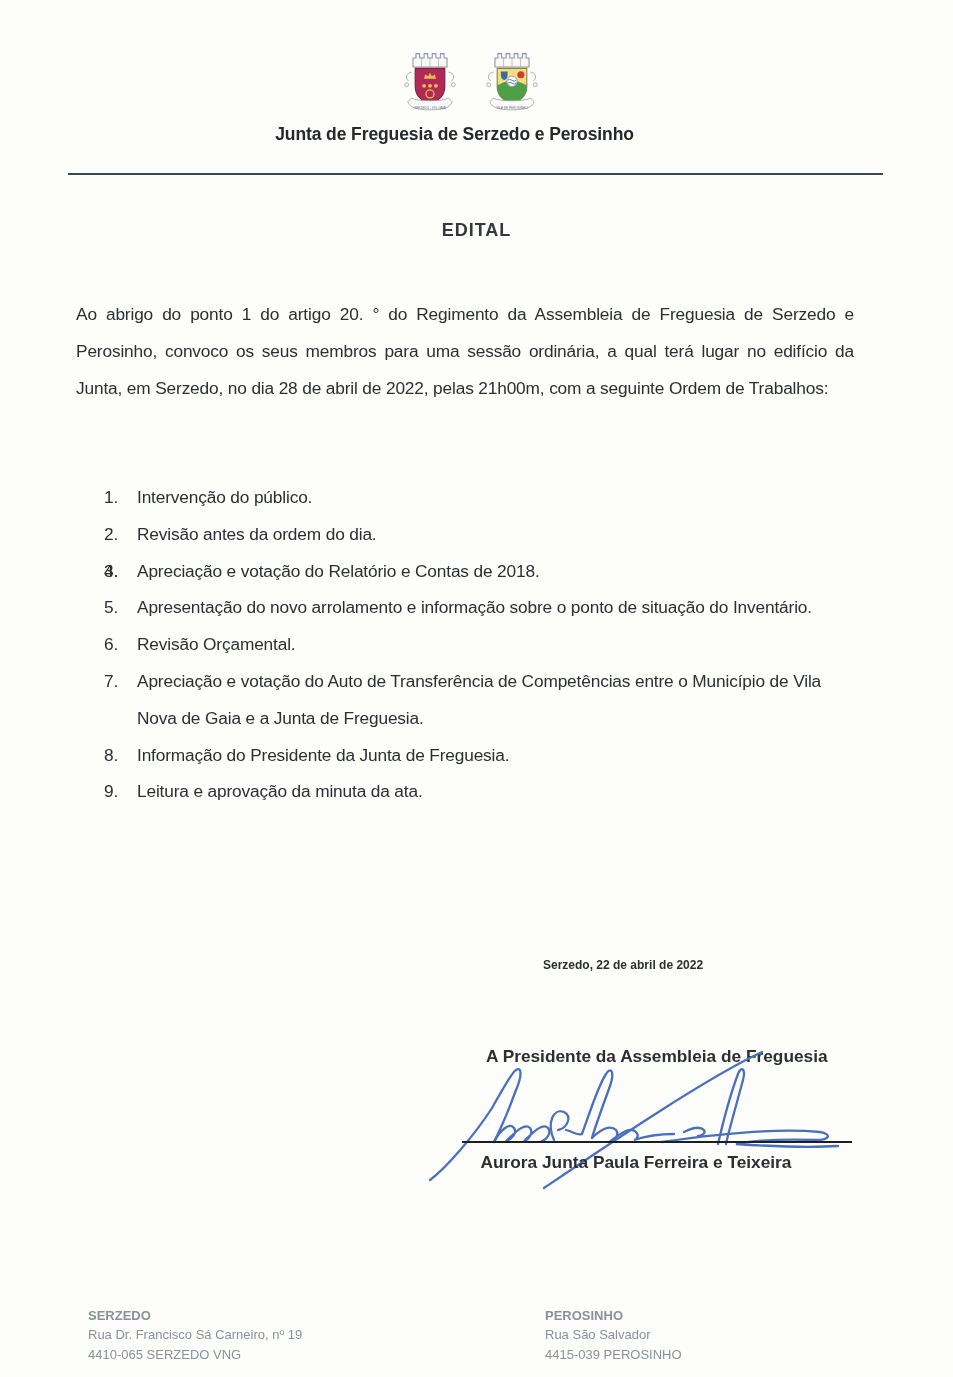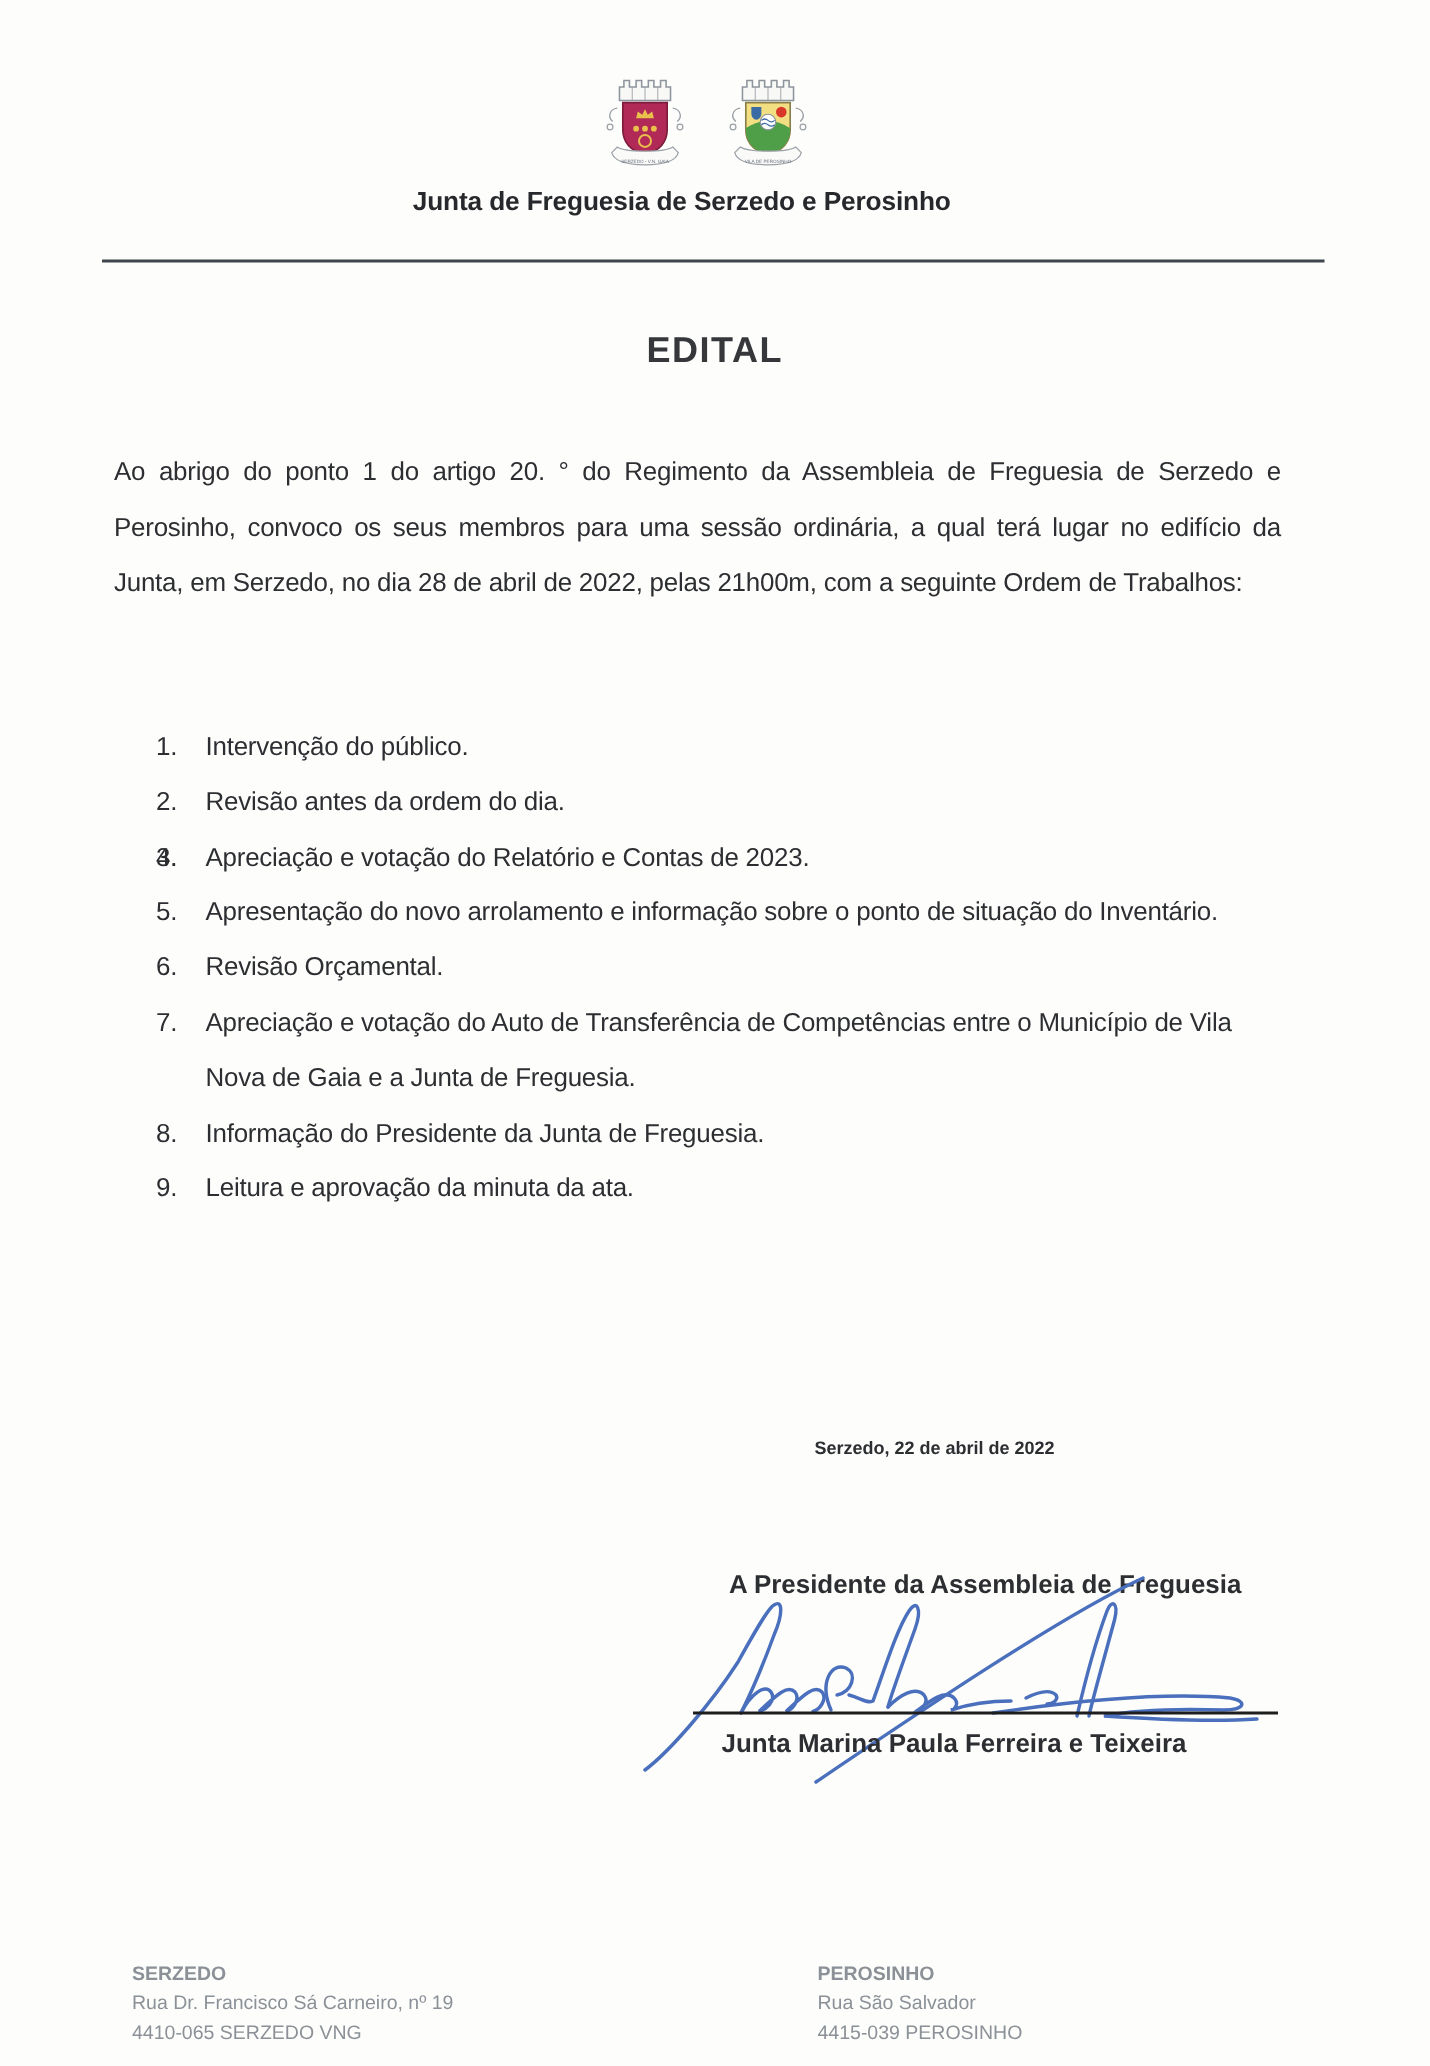--- a/index.html
+++ b/index.html
@@ -45,21 +45,21 @@
     width: 815px;
     height: 0;
     border-top: 2px solid #3f464d;
   }
   .doc-title {
     position: absolute;
     top: 220px;
     left: 0;
     width: 953px;
     text-align: center;
-    font-size: 24px;
+    font-size: 18px;
     font-weight: 700;
     letter-spacing: 1px;
     color: #35373b;
   }
   .intro {
     position: absolute;
     top: 296px;
     left: 76px;
     width: 778px;
     font-size: 17.3px;
@@ -188,21 +188,21 @@
   <div class="header-rule"></div>
 
   <div class="doc-title">EDITAL</div>
 
   <div class="intro">Ao abrigo do ponto 1 do artigo 20. ° do Regimento da Assembleia de Freguesia de Serzedo e Perosinho, convoco os seus membros para uma sessão ordinária, a qual terá lugar no edifício da Junta, em Serzedo, no dia 28 de abril de 2022, pelas 21h00m, com a seguinte Ordem de Trabalhos:</div>
 
   <ol class="agenda">
     <li><span class="num">1.</span><span class="txt">Intervenção do público.</span></li>
     <li><span class="num">2.</span><span class="txt">Revisão antes da ordem do dia.</span></li>
     <li><span class="num">3.</span></li>
-    <li><span class="num">4.</span><span class="txt">Apreciação e votação do Relatório e Contas de 2023.</span></li>
+    <li><span class="num">4.</span><span class="txt">Apreciação e votação do Relatório e Contas de 2018.</span></li>
     <li><span class="num">5.</span><span class="txt">Apresentação do novo arrolamento e informação sobre o ponto de situação do Inventário.</span></li>
     <li><span class="num">6.</span><span class="txt">Revisão Orçamental.</span></li>
     <li><span class="num">7.</span><span class="txt">Apreciação e votação do Auto de Transferência de Competências entre o Município de Vila Nova de Gaia e a Junta de Freguesia.</span></li>
     <li><span class="num">8.</span><span class="txt">Informação do Presidente da Junta de Freguesia.</span></li>
     <li><span class="num">9.</span><span class="txt">Leitura e aprovação da minuta da ata.</span></li>
   </ol>
 
   <div class="place-date">Serzedo, 22 de abril de 2022</div>
   <div class="role-line">A Presidente da Assembleia de Freguesia</div>
 
@@ -212,21 +212,21 @@
       <path d="M68,92 C74,80 84,72 88,78 C92,84 84,90 80,91 C88,84 98,72 104,78 C108,83 102,90 98,91 C106,84 116,72 122,78 C126,83 120,90 116,91"></path>
       <path d="M128,90 C120,72 128,58 138,62 C146,66 142,78 132,80 M140,80 C148,82 152,86 156,84 C164,62 172,36 180,24 C185,16 189,22 184,36 C176,58 168,80 166,88"></path>
       <path d="M166,88 C174,80 184,74 190,80 C194,85 188,90 186,90 C194,84 204,76 210,82 C214,86 210,90 208,90 C220,86 236,84 248,84"></path>
       <path d="M258,82 C266,78 274,76 278,80 C280,83 276,86 272,86"></path>
       <path d="M292,94 C298,68 306,40 312,24 C315,16 320,18 317,30 C310,56 302,84 300,94"></path>
       <path d="M236,92 C290,84 350,78 394,82 C406,84 404,90 390,90 C360,89 330,90 310,94 C340,96 380,98 412,96"></path>
       <path d="M118,138 C180,96 280,28 336,2"></path>
     </g>
   </svg>
   <div class="signature-line"></div>
-  <div class="signer-name">Junta Marina Paula Ferreira e Teixeira</div>
+  <div class="signer-name">Aurora Junta Paula Ferreira e Teixeira</div>
 
   <div class="footer">
     <div class="col left">
       <div class="col-title">SERZEDO</div>
       <div>Rua Dr. Francisco Sá Carneiro, nº 19</div>
       <div>4410-065 SERZEDO VNG</div>
     </div>
     <div class="col right">
       <div class="col-title">PEROSINHO</div>
       <div>Rua São Salvador</div>

